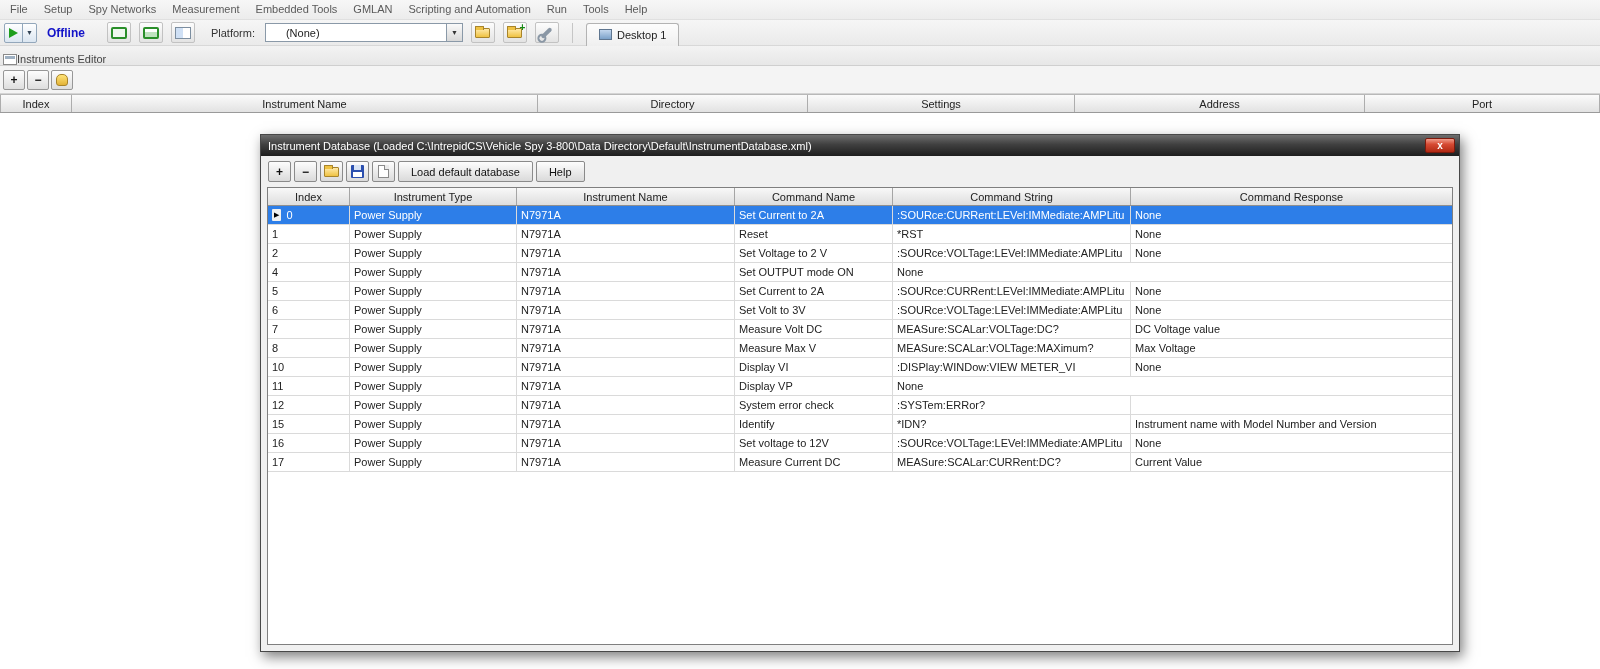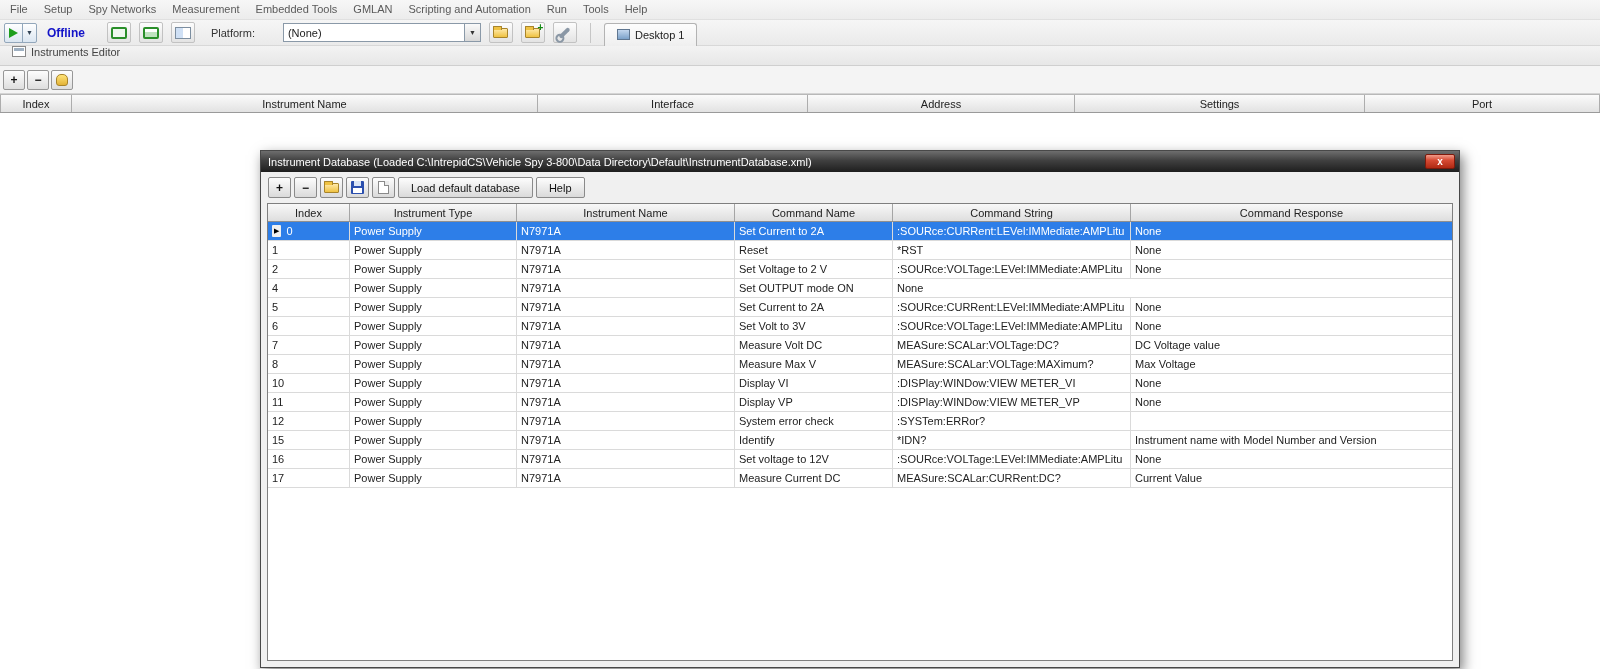--- a/index.html
+++ b/index.html
@@ -22,43 +22,43 @@
     display:flex;align-items:center}
   .offline{color:var(--status-offline,#1414c8);font-weight:bold;font-size:12px;margin:0 14px 0 2px}
   .tb-btn{width:24px;height:21px;display:flex;align-items:center;justify-content:center;
     border:1px solid #c2c2c2;border-radius:2px;background:linear-gradient(#fdfdfd,#e3e3e3)}
   .icon-screen{width:16px;height:12px;border:2px solid #2a8f2a;border-radius:2px;background:#eef8ee}
   .icon-screen2{width:16px;height:12px;border:2px solid #2a8f2a;border-radius:2px;
     background:linear-gradient(#ffffff 40%,#bfe3bf 40%)}
   .icon-split{width:16px;height:12px;border:1px solid #7c8ea0;background:linear-gradient(to right,#cfe0f5 50%,#ffffff 50%)}
   .platform-label{margin-left:8px;color:#333}
   .combo{width:198px;height:19px;border:1px solid #8a99a8;background:#fff;display:flex;
-    align-items:center;justify-content:space-between;padding-left:4px;margin-left:20px}
+    align-items:center;justify-content:space-between;padding-left:20px;margin-left:2px}
   .combo-btn{width:16px;height:100%;background:linear-gradient(#fafafa,#d8d8d8);
     border-left:1px solid #8a99a8;display:flex;align-items:center;justify-content:center;
     font-size:7px;color:#333}
   .icon-folder{width:15px;height:10px;background:linear-gradient(#ffe9a8,#efc242);
     border:1px solid #a8842a;border-radius:1px;position:relative}
   .icon-folder::before{content:"";position:absolute;top:-3px;left:-1px;width:7px;height:3px;
     background:#efc242;border:1px solid #a8842a;border-bottom:none;border-radius:1px 1px 0 0}
   .icon-folder.add::after{content:"+";position:absolute;right:-4px;top:-7px;color:#148a14;
     font-weight:bold;font-size:10px}
   .icon-wrench{width:13px;height:4px;background:#8a97a5;border-radius:2px;transform:rotate(-45deg);
     position:relative}
   .icon-wrench::before{content:"";position:absolute;left:-5px;top:-2px;width:5px;height:5px;
     border:2px solid #8a97a5;border-radius:50%}
   .sep{width:1px;height:20px;background:#c6c6c6;margin:0 5px}
   .desk-tab{display:flex;align-items:center;gap:5px;height:23px;padding:0 12px;margin-top:3px;
     border:1px solid #b3b3b3;border-bottom:none;border-radius:3px 3px 0 0;
     background:linear-gradient(#fdfdfd,#efefef)}
   .desk-icon{width:13px;height:11px;border:1px solid #5f7690;background:linear-gradient(#c3d7ee,#7ba1c9)}
 
   
-  .editor-bar{height:20px;background:linear-gradient(#f3f3f3,#e7e7e7);display:flex;align-items:flex-start;
-    gap:5px;padding-left:12px;border-bottom:1px solid #cfcfcf;color:#444}
+  .editor-bar{height:20px;background:linear-gradient(#f3f3f3,#e7e7e7);display:flex;align-items:flex-end;
+    padding-left:3px;border-bottom:1px solid #cfcfcf;color:#444}
   .ed-icon{width:14px;height:11px;border:1px solid #8a8a8a;background:#fff;position:relative}
   .ed-icon::before{content:"";position:absolute;top:1px;left:1px;right:1px;height:3px;background:#9eb0c2}
 
   
   .sub-toolbar{height:28px;background:#f4f4f4;display:flex;align-items:center;gap:2px;
     padding:0 3px;border-bottom:1px solid #d4d4d4}
   .mini-btn{width:22px;height:20px;border:1px solid #979797;border-radius:2px;
     background:linear-gradient(#fdfdfd,#dedede);display:flex;align-items:center;justify-content:center;
     font-weight:bold;font-size:12px;color:#111}
   .icon-db{width:12px;height:12px;background:linear-gradient(#ffe478,#e3b338);
@@ -70,21 +70,21 @@
   .mh{display:flex;align-items:center;justify-content:center;height:100%;
     border-right:1px solid #adadad;color:#222;overflow:hidden;white-space:nowrap}
   .main-head .mh:nth-of-type(1){width:72px;border-left:1px solid #adadad}
   .main-head .mh:nth-of-type(2){width:466px}
   .main-head .mh:nth-of-type(3){width:270px}
   .main-head .mh:nth-of-type(4){width:267px}
   .main-head .mh:nth-of-type(5){width:290px}
   .main-head .mh:nth-of-type(6){width:235px;flex:1}
 
   
-  .dialog{position:absolute;left:260px;top:150px;width:1200px;height:518px;background:#f0f0f0;
+  .dialog{position:absolute;left:260px;top:134px;width:1200px;height:518px;background:#f0f0f0;
     border:1px solid #484848;box-shadow:3px 5px 12px rgba(0,0,0,.5)}
   .dlg-title{height:21px;background:linear-gradient(var(--titlebar-start,#6e6e6e),#404040 45%,var(--titlebar-end,#1e1e1e));
     display:flex;align-items:center;color:#fff;padding:0 4px 0 7px}
   .dlg-title-text{flex:1;white-space:nowrap;overflow:hidden}
   .dlg-close{width:30px;height:15px;margin-left:6px;border:1px solid #7e1a0c;border-radius:2px;
     background:linear-gradient(#f09c8a,#d74b34 40%,var(--close-button,#b02913));color:#fff;font-weight:bold;
     font-size:10px;line-height:1;display:flex;align-items:center;justify-content:center}
   .dlg-toolbar{display:flex;align-items:center;gap:3px;padding:5px 6px 5px 7px}
   .btn{height:21px;border:1px solid #8a8a8a;border-radius:2px;display:flex;align-items:center;
     justify-content:center;background:linear-gradient(#fdfdfd,#dadada);padding:0 12px;color:#111}
@@ -180,23 +180,23 @@
   <span class="mini-btn">−</span>
   <span class="mini-btn">
       <span class="icon-db"></span>
     </span>
 </div>
 
 <div class="main-head">
 
 <span class="mh">Index</span>
     <span class="mh">Instrument Name</span>
-    <span class="mh">Interface</span>
+    <span class="mh">Directory</span>
+    <span class="mh">Settings</span>
     <span class="mh">Address</span>
-    <span class="mh">Settings</span>
     <span class="mh">Port</span>
   </div>
 
 <div class="dialog">
   <div class="dlg-title">
     <span class="dlg-title-text">Instrument Database (Loaded C:\IntrepidCS\Vehicle Spy 3-800\Data Directory\Default\InstrumentDatabase.xml)</span>
     <span class="dlg-close">x</span>
   </div>
   <div class="dlg-toolbar">
     <span class="btn mini">+</span>
@@ -303,21 +303,20 @@
           <span class="gc c3">Display VI</span>
           <span class="gc c4">:DISPlay:WINDow:VIEW METER_VI</span>
           <span class="gc c5">None</span>
         </div>
 
         <div class="grow">
           <span class="gc c0">11</span>
           <span class="gc c1">Power Supply</span>
           <span class="gc c2">N7971A</span>
           <span class="gc c3">Display VP</span>
-          <span class="gc c4">:DISPlay:WINDow:VIEW METER_VP</span>
           <span class="gc c5">None</span>
         </div>
 
         <div class="grow">
           <span class="gc c0">12</span>
           <span class="gc c1">Power Supply</span>
           <span class="gc c2">N7971A</span>
           <span class="gc c3">System error check</span>
           <span class="gc c4">:SYSTem:ERRor?</span>
         </div>

